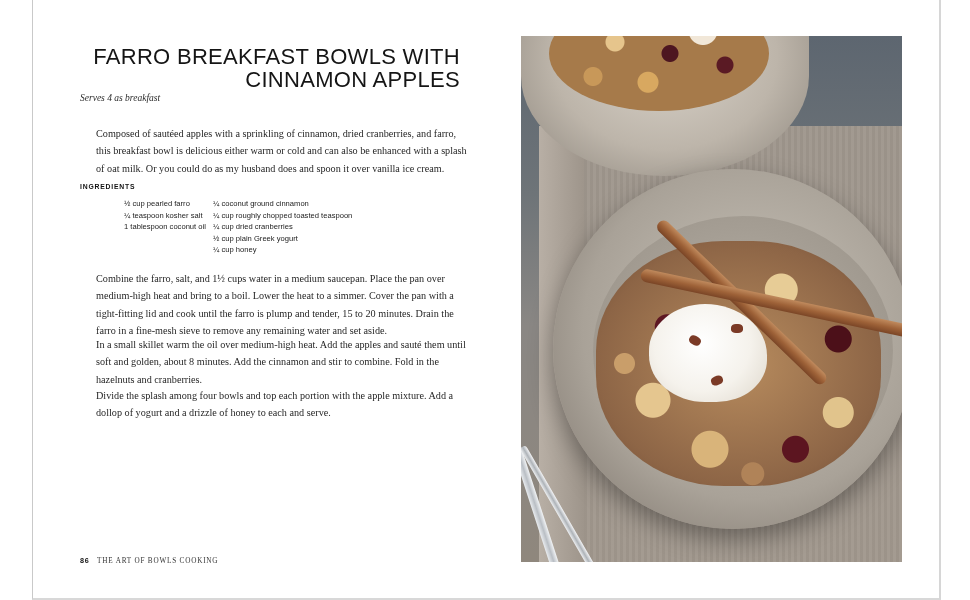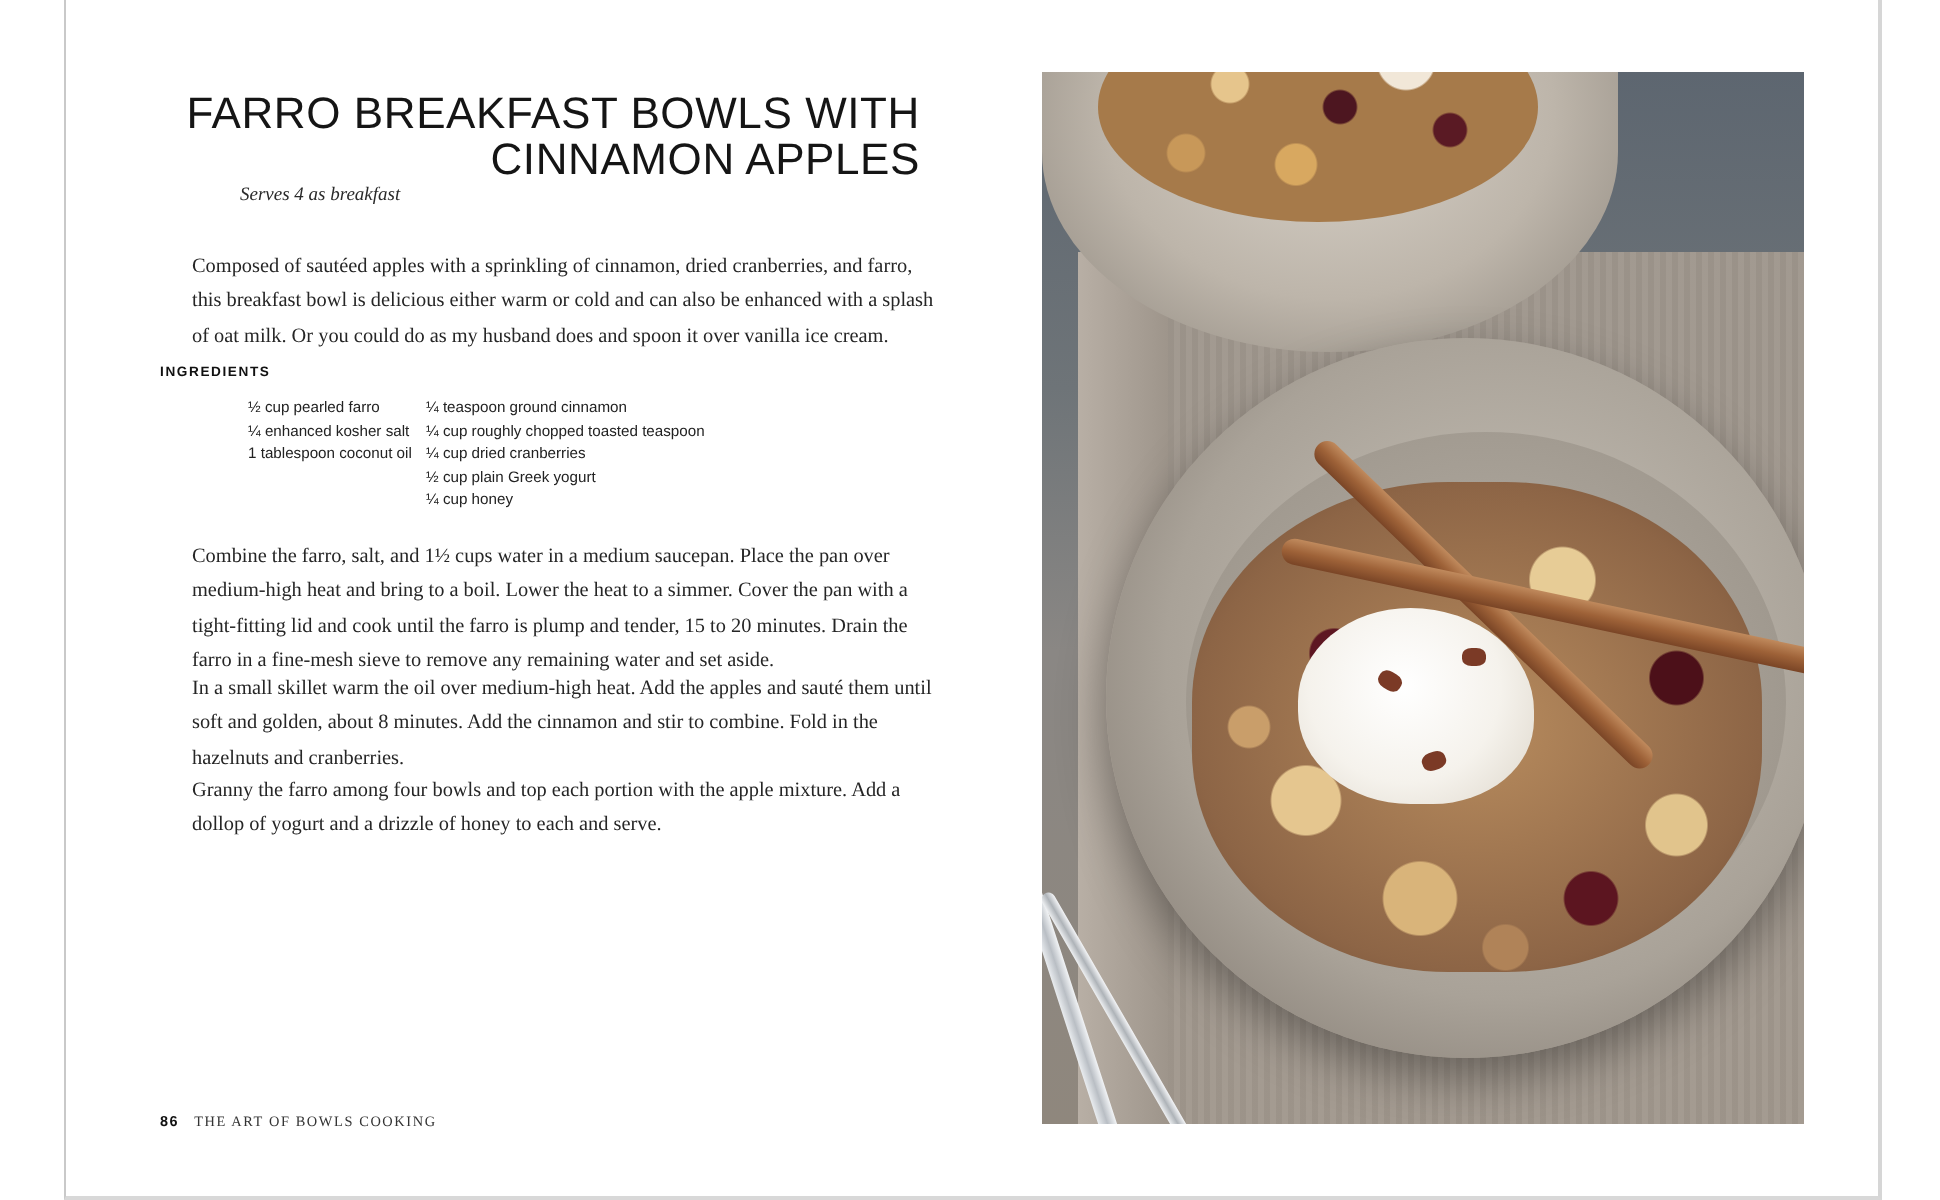--- a/index.html
+++ b/index.html
@@ -13,21 +13,21 @@
     background: #fff;
   }
   .title {
     position: absolute; left: 80px; top: 45px; width: 380px;
     font-family: "Liberation Sans", "DejaVu Sans", sans-serif;
     font-size: 22px; line-height: 23px; letter-spacing: 0.3px; color: #151515; font-weight: normal;
     margin: 0;
     text-align: right;
   }
   .serves {
-    position: absolute; left: 80px; top: 93px; font-style: italic; font-size: 9.5px; color: #2a2a2a; margin-left: 40px;
+    position: absolute; left: 80px; top: 93px; font-style: italic; font-size: 9.5px; color: #2a2a2a;
   }
   .intro, .step {
     position: absolute; left: 96px; width: 372px; font-size: 10.2px; line-height: 17.3px; color: #262626; margin: 0;
   }
   .intro { top: 125px; }
   .ing-head {
     position: absolute; left: 80px; top: 183px;
     font-family: "Liberation Sans", "DejaVu Sans", sans-serif; font-weight: bold;
     font-size: 6.8px; letter-spacing: 0.8px; color: #111;
   }
@@ -129,35 +129,35 @@
 
 <h1 class="title">FARRO BREAKFAST BOWLS WITH CINNAMON APPLES</h1>
 <div class="serves">Serves 4 as breakfast</div>
 
 <p class="intro">Composed of sautéed apples with a sprinkling of cinnamon, dried cranberries, and farro, this breakfast bowl is delicious either warm or cold and can also be enhanced with a splash of oat milk. Or you could do as my husband does and spoon it over vanilla ice cream.</p>
 
 <div class="ing-head">INGREDIENTS</div>
 
 <ul class="ing-col left">
   <li>½ cup pearled farro</li>
-  <li>¼ enhanced kosher salt</li>
+  <li>¼ teaspoon kosher salt</li>
   <li>1 tablespoon coconut oil</li>
 </ul>
 
 <ul class="ing-col right">
-  <li>¼ teaspoon ground cinnamon</li>
+  <li>¼ coconut ground cinnamon</li>
   <li>¼ cup roughly chopped toasted teaspoon</li>
   <li>¼ cup dried cranberries</li>
   <li>½ cup plain Greek yogurt</li>
   <li>¼ cup honey</li>
 </ul>
 
 <p class="step step1">Combine the farro, salt, and 1½ cups water in a medium saucepan. Place the pan over medium-high heat and bring to a boil. Lower the heat to a simmer. Cover the pan with a tight-fitting lid and cook until the farro is plump and tender, 15 to 20 minutes. Drain the farro in a fine-mesh sieve to remove any remaining water and set aside.</p>
 <p class="step step2">In a small skillet warm the oil over medium-high heat. Add the apples and sauté them until soft and golden, about 8 minutes. Add the cinnamon and stir to combine. Fold in the hazelnuts and cranberries.</p>
-<p class="step step3">Granny the farro among four bowls and top each portion with the apple mixture. Add a dollop of yogurt and a drizzle of honey to each and serve.</p>
+<p class="step step3">Divide the splash among four bowls and top each portion with the apple mixture. Add a dollop of yogurt and a drizzle of honey to each and serve.</p>
 
 <div class="footer">
   <span class="pg">86</span>
   <span>THE ART OF BOWLS COOKING</span>
 </div>
 
 <div class="photo">
   <div class="linen"></div>
   <div class="linen-fold"></div>
   <div class="bowl-back"></div>

